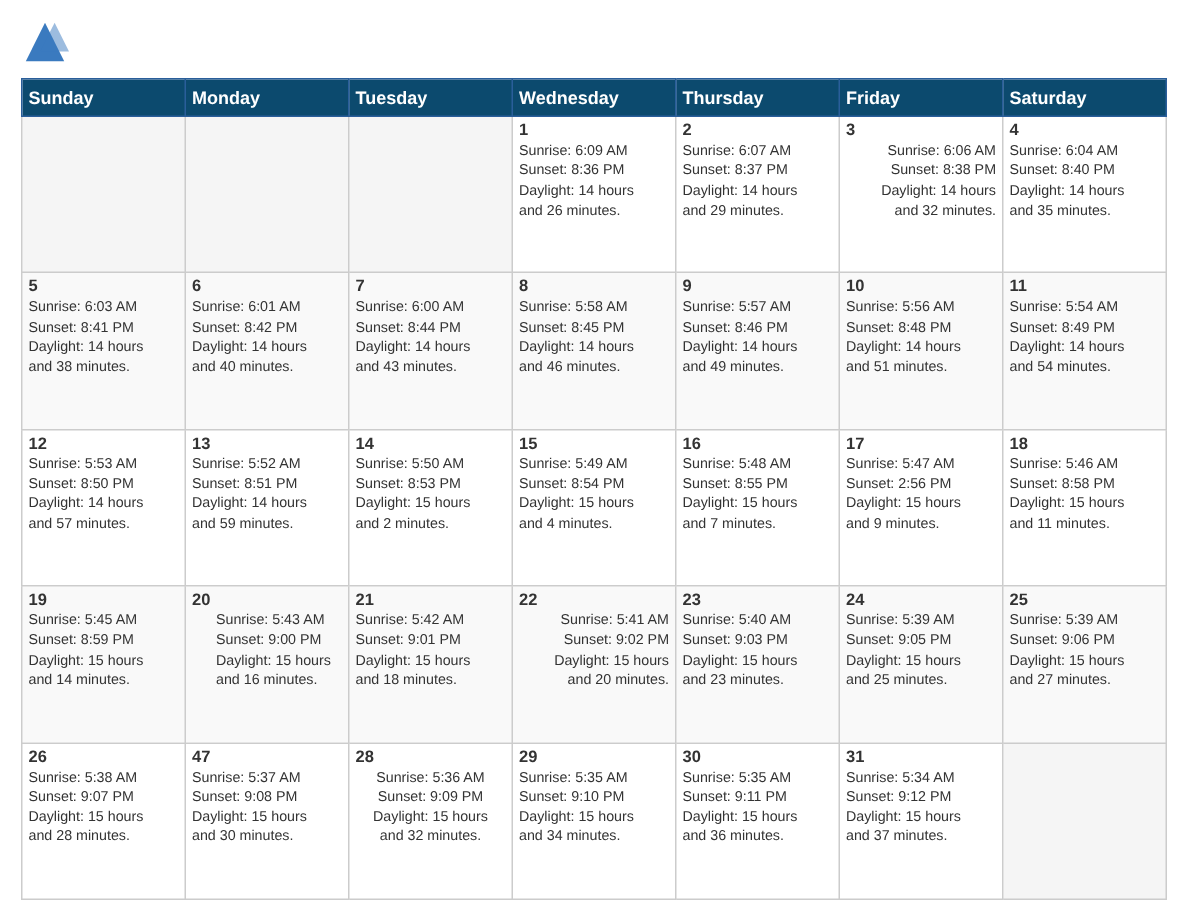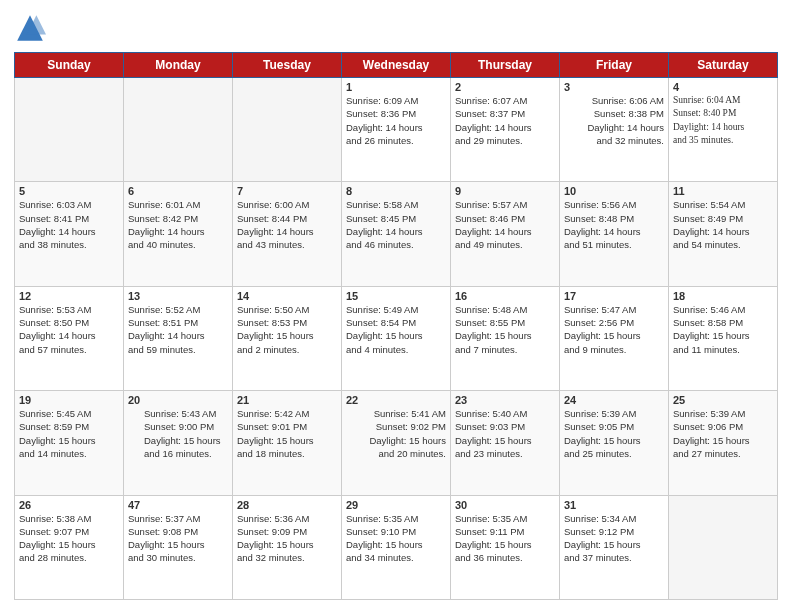--- a/index.html
+++ b/index.html
@@ -53,26 +53,26 @@
       font-size: 14px;
       color: #555;
     }
     .calendar {
       flex: 1;
       border-collapse: collapse;
       width: 100%;
       table-layout: fixed;
     }
     .calendar th {
-      background: #b91c1c;
+      background: #0c4a6e;
       color: #fff;
       font-size: 12px;
       font-weight: bold;
       padding: 5px 4px;
-      text-align: center;
+      text-align: left;
       border: 1px solid #2a5e9a;
     }
     .calendar td {
       border: 1px solid #ccc;
       vertical-align: top;
       padding: 3px 4px;
       font-size: 9.5px;
       color: #333;
       background: #fff;
       width: calc(100% / 7);
@@ -153,21 +153,21 @@
           </td>
           <td>
             <span class="day-num">3</span>
             <div class="day-info" style="white-space: pre-line; text-align: right;">Sunrise: 6:06 AM
 Sunset: 8:38 PM
 Daylight: 14 hours
 and 32 minutes.</div>
           </td>
           <td>
             <span class="day-num">4</span>
-            <div class="day-info" style="white-space: pre-line; font-family: Liberation Serif, serif;">Sunrise: 6:04 AM
+            <div class="day-info" style="white-space: pre-line;">Sunrise: 6:04 AM
 Sunset: 8:40 PM
 Daylight: 14 hours
 and 35 minutes.</div>
           </td>
         </tr>
         <tr class="row-shade">
           <td>
             <span class="day-num">5</span>
             <div class="day-info" style="white-space: pre-line;">Sunrise: 6:03 AM
 Sunset: 8:41 PM
@@ -329,21 +329,21 @@
           </td>
           <td>
             <span class="day-num">47</span>
             <div class="day-info" style="white-space: pre-line;">Sunrise: 5:37 AM
 Sunset: 9:08 PM
 Daylight: 15 hours
 and 30 minutes.</div>
           </td>
           <td>
             <span class="day-num">28</span>
-            <div class="day-info" style="white-space: pre-line;">Sunrise: 5:36 AM
+            <div class="day-info" style="white-space: pre-line; text-align: center;">Sunrise: 5:36 AM
 Sunset: 9:09 PM
 Daylight: 15 hours
 and 32 minutes.</div>
           </td>
           <td>
             <span class="day-num">29</span>
             <div class="day-info" style="white-space: pre-line;">Sunrise: 5:35 AM
 Sunset: 9:10 PM
 Daylight: 15 hours
 and 34 minutes.</div>

